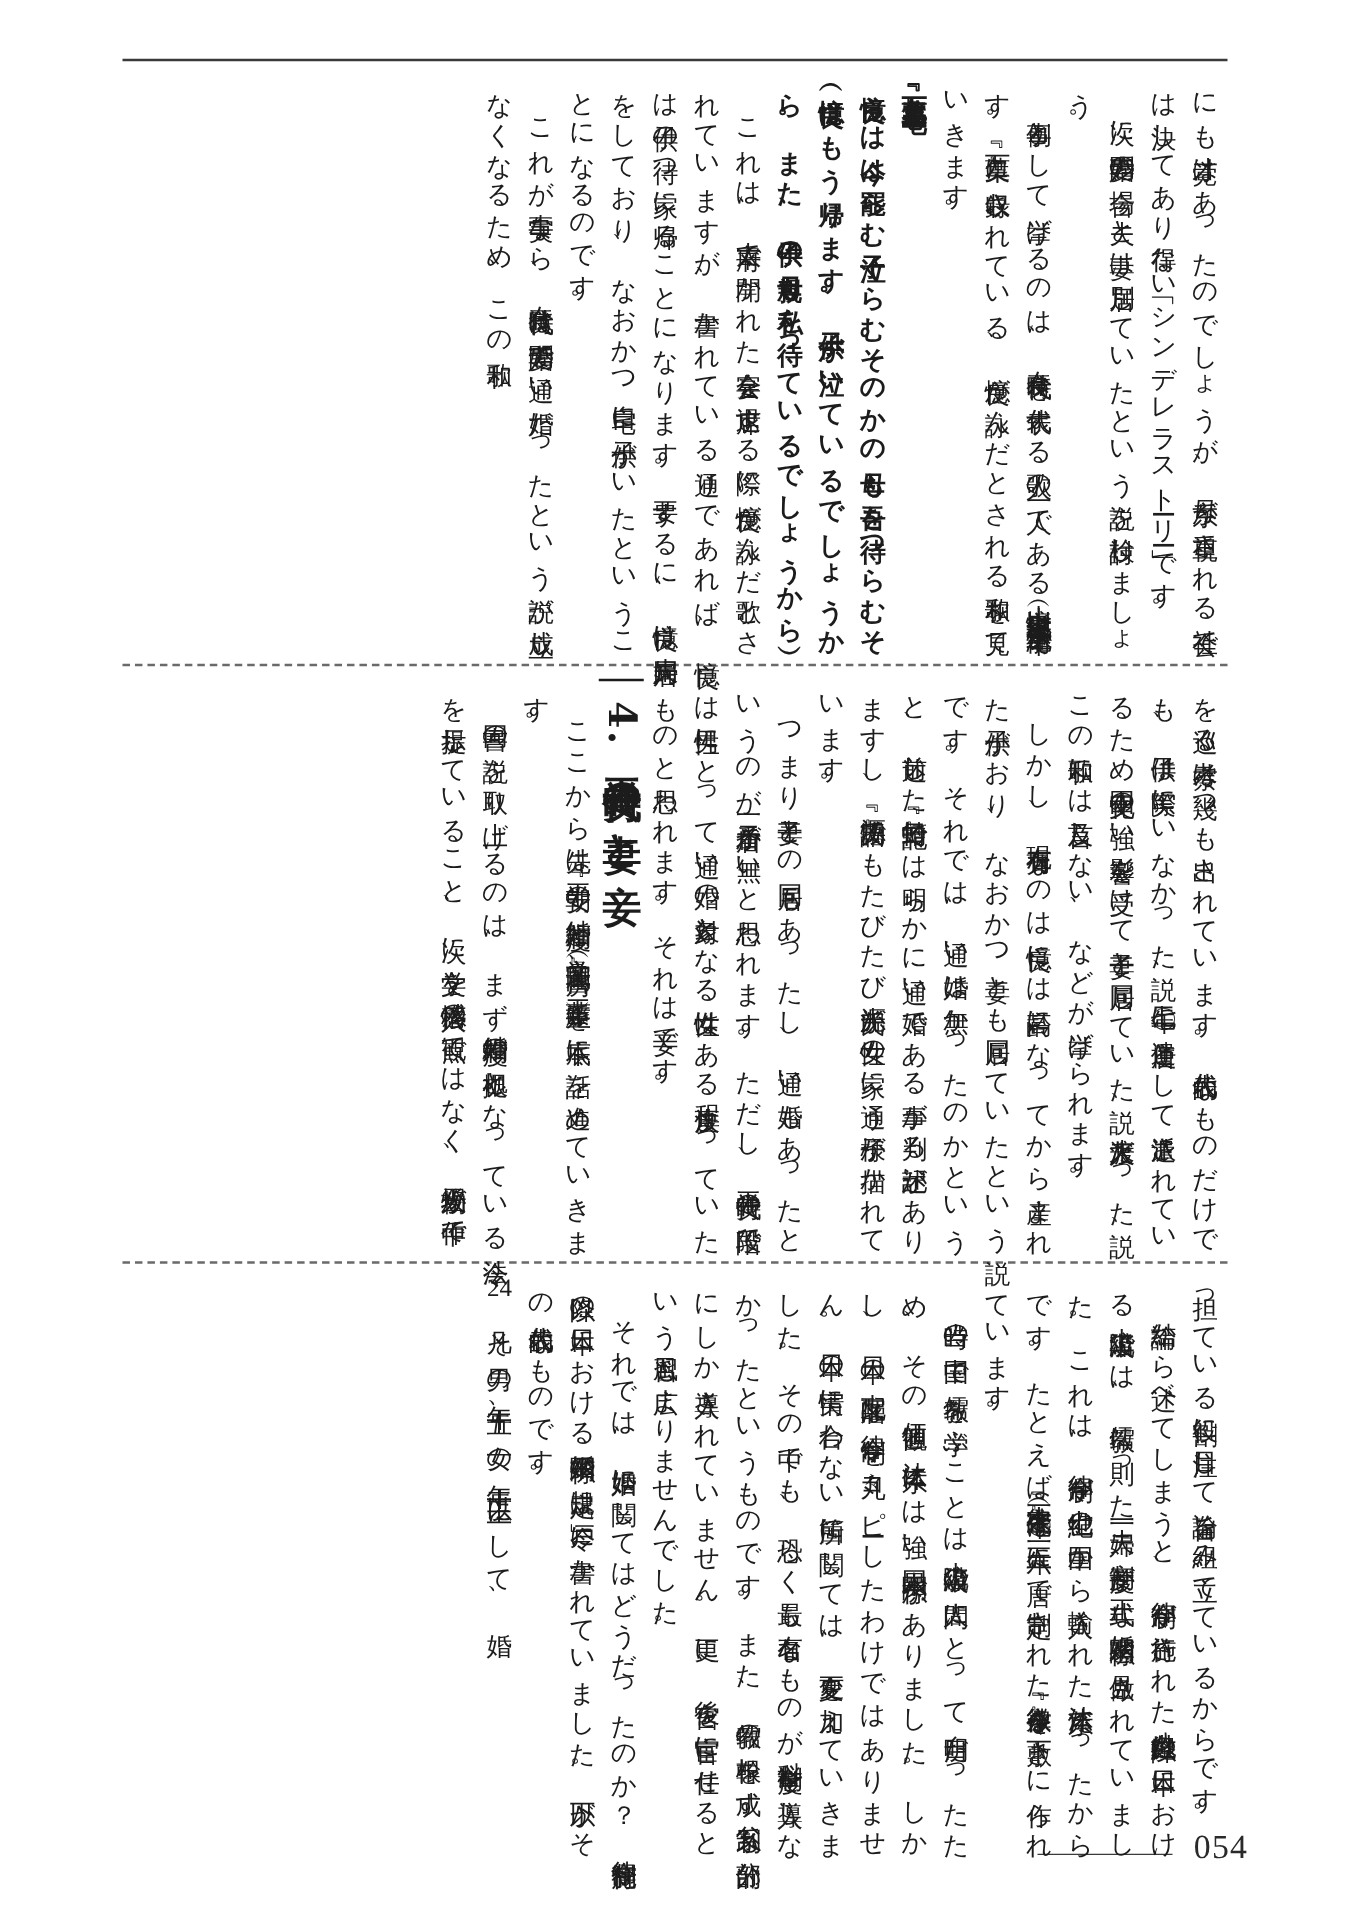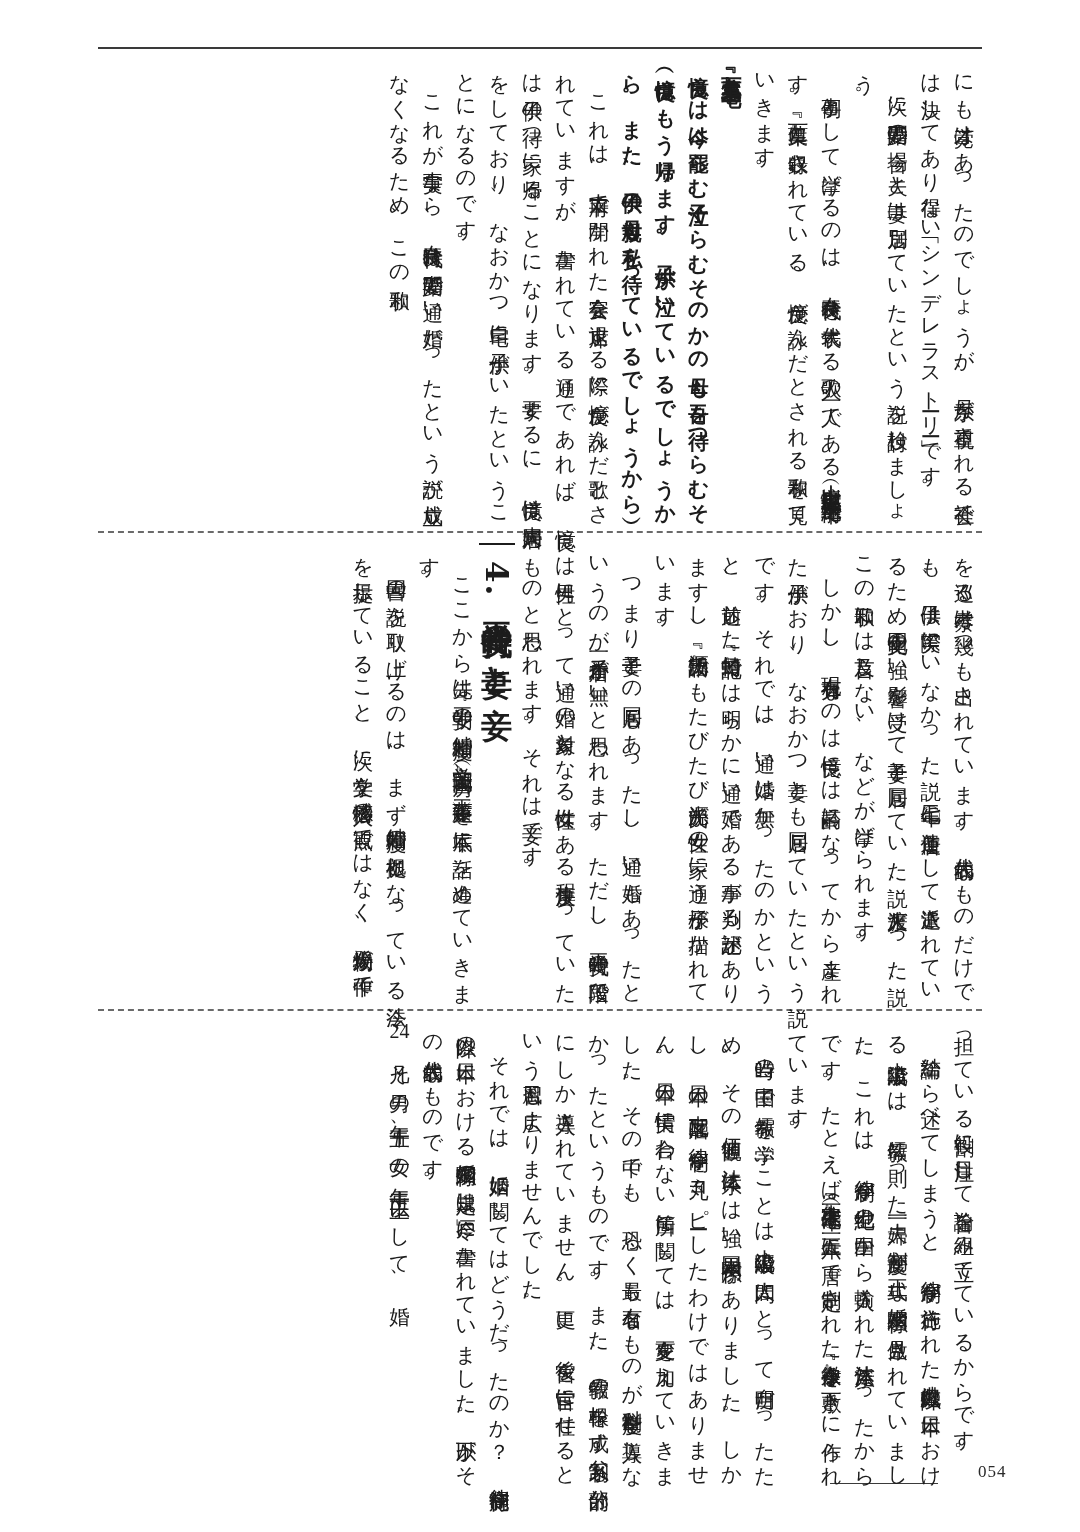--- a/index.html
+++ b/index.html
@@ -46,23 +46,23 @@
     position: absolute;
     left: 830px;
     top: 1483px;
     width: 108px;
     height: 0;
     border-top: 1.5px solid #3a3a3a;
   }
 
   .page-number {
     position: absolute;
-    left: 978px;
+    left: 955px;
     top: 1462px;
-    font-size: 17px;
+    font-size: 27px;
     letter-spacing: 1px;
     color: #2a2a2a;
     font-family: "Liberation Serif", "DejaVu Serif", serif;
   }
 
   
   .vblock {
     position: absolute;
     writing-mode: vertical-rl;
     -webkit-writing-mode: vertical-rl;

